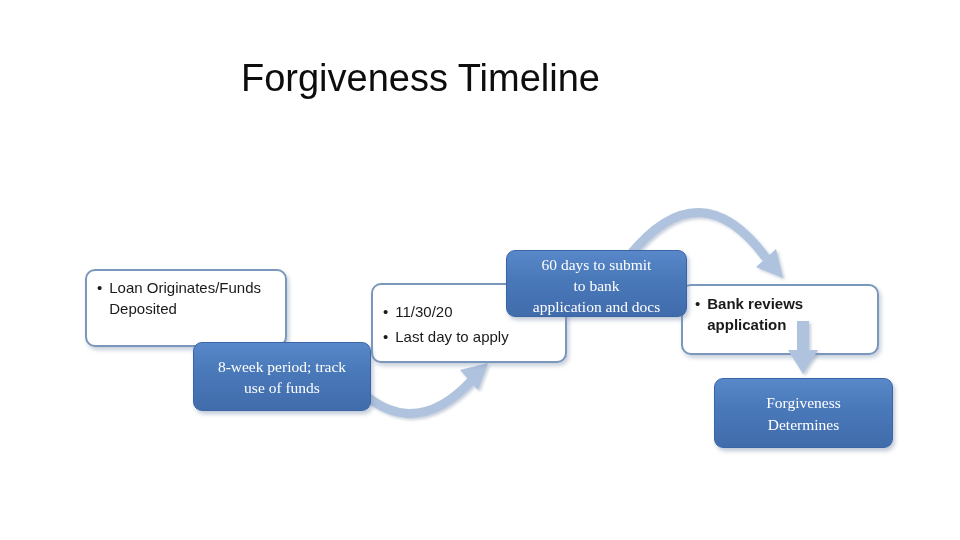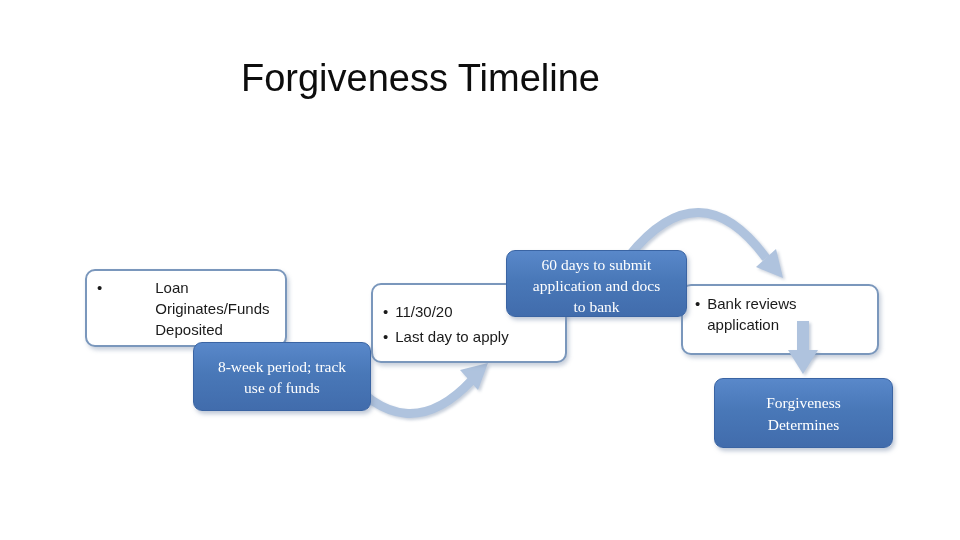--- a/index.html
+++ b/index.html
@@ -37,22 +37,22 @@
   #loan-box       { left:85px;  top:269px; width:202px; height:78px; padding:6px 6px 0 10px; }
   #eight-week-box { left:193px; top:302px; width:178px; height:69px; padding-top:13px; font-size:15.5px; line-height:21px;margin-top:40px; }
   #date-box       { left:371px; top:283px; width:196px; height:80px; padding:15px 6px 0 10px; }
   #sixty-days-box { left:506px; top:250px; width:181px; height:67px; padding-top:3px;  font-size:15.5px; line-height:21px; }
   #bank-box       { left:681px; top:284px; width:198px; height:71px; padding:7px 6px 0 12px; }
   #determines-box { left:714px; top:378px; width:179px; height:70px; padding-top:13px; font-size:15.5px; line-height:22px; }
 
   .bline { display:flex; gap:7px; font-size:15px; line-height:21px; }
   #date-box .bline { line-height:23px; margin-bottom:2px; }
   .bullet { flex:0 0 auto; }
-  #loan-box .btext { max-width:168px;margin-left:46px; }
-  #bank-box .btext { max-width:142px; }
+  #loan-box .btext { max-width:168px; }
+  #bank-box .btext { max-width:142px;font-weight:bold; }
 </style>
 </head>
 <body>
 
 <div id="slide">
 
   <div id="title">Forgiveness Timeline</div>
 
   <svg class="layer arcs" width="960" height="540" viewBox="0 0 960 540">
     <g class="arcshadow">
@@ -88,22 +88,22 @@
     </div>
   </div>
 
   <div class="box blue-box" id="eight-week-box">
     <div>8-week period; track</div>
     <div>use of funds</div>
   </div>
 
   <div class="box blue-box" id="sixty-days-box">
     <div>60 days to submit</div>
+    <div>to bank</div>
     <div>application and docs</div>
-    <div>to bank</div>
   </div>
 
   <div class="box blue-box" id="determines-box">
     <div>Forgiveness</div>
     <div>Determines</div>
   </div>
 
   <svg class="layer front" width="960" height="540" viewBox="0 0 960 540">
     <g class="arcshadow">
       <path d="M 797 321 h 12 v 29 h 9 l -15 24 -15 -24 h 9 z" fill="#afc3de"></path>

